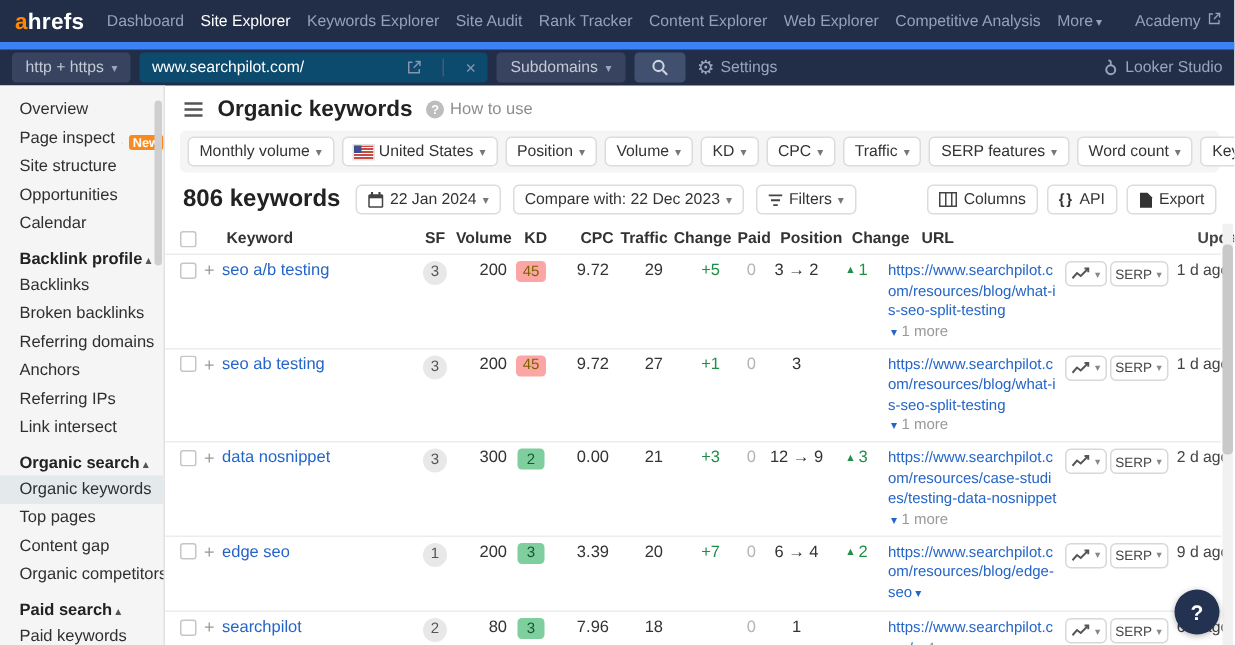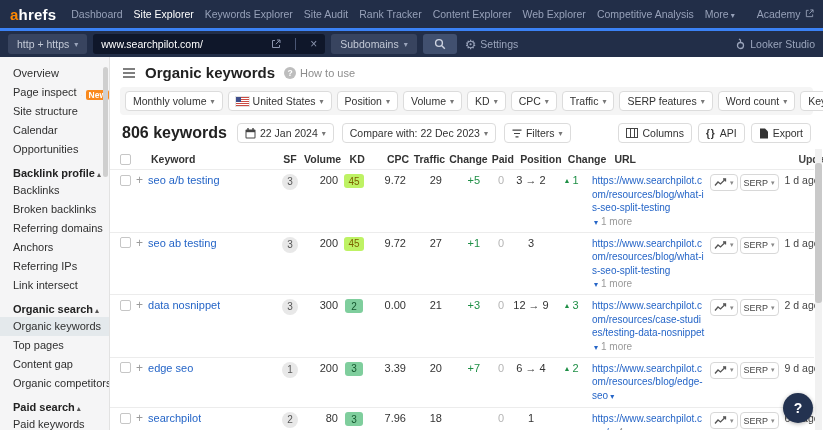--- a/index.html
+++ b/index.html
@@ -10,25 +10,25 @@
   .topnav { height:28px; background:#222e48; display:flex; align-items:center;
     padding:0 10px; gap:11px; white-space:nowrap; }
   .logo { font-size:15px; font-weight:bold; color:#fff; letter-spacing:.2px; margin-right:4px; }
   .logo .a { color:#ff8800; }
   .nav-item { color:#96a0b8; font-size:10.5px; cursor:pointer; }
   .nav-item.active { color:#fff; }
   .nav-caret { font-size:8px; color:#96a0b8; margin-left:2px; }
   .nav-div { width:1px; height:14px; background:#3a465f; }
 
   
-  .searchbar { height:29px; background:#222e48; border-top:3px solid #3b82f6;
+  .searchbar { height:29px; background:#222e48; border-top:5px solid #3b82f6;
     display:flex; align-items:center; padding:0 8px; gap:6px; }
   .sb-btn { background:#38445f; color:#c3c9d6; border-radius:3px; padding:4px 9px;
     display:flex; align-items:center; gap:5px; font-size:10.5px; cursor:pointer; }
-  .sb-input { background:#0f172a; border-radius:3px; width:232px; padding:4px 8px;
+  .sb-input { background:#0c4a6e; border-radius:3px; width:232px; padding:4px 8px;
     display:flex; align-items:center; gap:14px; color:#fff; font-size:10.5px; }
   .sb-input .q { flex:1; overflow:hidden; }
   .sb-div { width:1px; height:12px; background:#4a5674; }
   .x-ico { color:#8a94ad; font-size:12px; line-height:10px; cursor:pointer; }
   .sb-search { background:#41506f; border-radius:3px; padding:4px 11px; cursor:pointer; display:flex; align-items:center;}
   .sb-settings { display:flex; align-items:center; gap:4px; color:#9aa4bb; font-size:10.5px; margin-left:2px; cursor:pointer;}
   .gear { font-size:13px; color:#9aa4bb; }
   .sb-right { margin-left:auto; display:flex; align-items:center; gap:5px; color:#9aa4bb; font-size:10.5px; cursor:pointer;}
   .caret-s { font-size:8px; color:#9aa4bb; }
 
@@ -93,21 +93,21 @@
   .c-url { flex:0 0 122px; padding-left:6px; }
   .c-act { flex:0 0 64px; display:flex; gap:2px; }
   .c-upd { flex:1; padding-left:4px; font-size:10.5px; color:#444; white-space:nowrap;}
   .checkbox { width:11px; height:11px; border:1px solid #c6c6c6; border-radius:2px;
     background:#fff; flex:none; cursor:pointer; }
   .plus { color:#9a9a9a; font-size:12px; cursor:pointer; line-height:10px;}
   .kw-link { color:#2565c7; text-decoration:none; cursor:pointer; white-space:nowrap; overflow:hidden;}
   .sf-badge { display:inline-block; min-width:16px; height:16px; border-radius:50%;
     background:#e8e8e8; color:#555; font-size:10px; line-height:16px; }
   .kd-badge { display:inline-block; min-width:18px; padding:1.5px 4px; border-radius:3px; font-size:10px; }
-  .kd-yellow { background:#bef264; color:#7d6200; }
+  .kd-yellow { background:#fca5a5; color:#7d6200; }
   .kd-green  { background:#7fce9d; color:#14572e; }
   .green { color:#1f8f46; }
   .muted { color:#b5b5b5; }
   .tri { font-size:7px; margin-right:2px; vertical-align:1px; }
   .url-text { color:#2565c7; font-size:10px; word-break:break-all; line-height:12.5px; cursor:pointer;}
   .url-caret { color:#2565c7; font-size:8px; margin-left:2px; cursor:pointer; }
   .more { color:#999; font-size:10px; margin-left:3px; white-space:nowrap; cursor:pointer;}
   .mini-btn { border:1px solid #d8d8d8; border-radius:4px; padding:2px 3px; background:#fff;
     display:inline-flex; align-items:center; gap:3px; font-size:9px; color:#444; cursor:pointer; height:17px;}
   .mb-caret { font-size:7px; color:#888; }
@@ -190,24 +190,24 @@
           <svg width="9" height="9" viewBox="0 0 12 12">
             <circle cx="5" cy="5" r="3.4" fill="none" stroke="#9a9a9a" stroke-width="1.6"></circle>
             <line x1="7.8" y1="7.8" x2="11" y2="11" stroke="#9a9a9a" stroke-width="1.6"></line>
           </svg>
           <span class="new-badge">New</span>
         </div>
         <div class="side-item">
           <span>Site structure</span>
         </div>
         <div class="side-item">
+          <span>Opportunities</span>
+        </div>
+        <div class="side-item">
           <span>Calendar</span>
-        </div>
-        <div class="side-item">
-          <span>Opportunities</span>
         </div>
         <div class="side-head">Backlink profile<span class="sec-caret">▴</span></div>
         <div class="side-item">
           <span>Backlinks</span>
         </div>
         <div class="side-item">
           <span>Broken backlinks</span>
         </div>
         <div class="side-item">
           <span>Referring domains</span>

